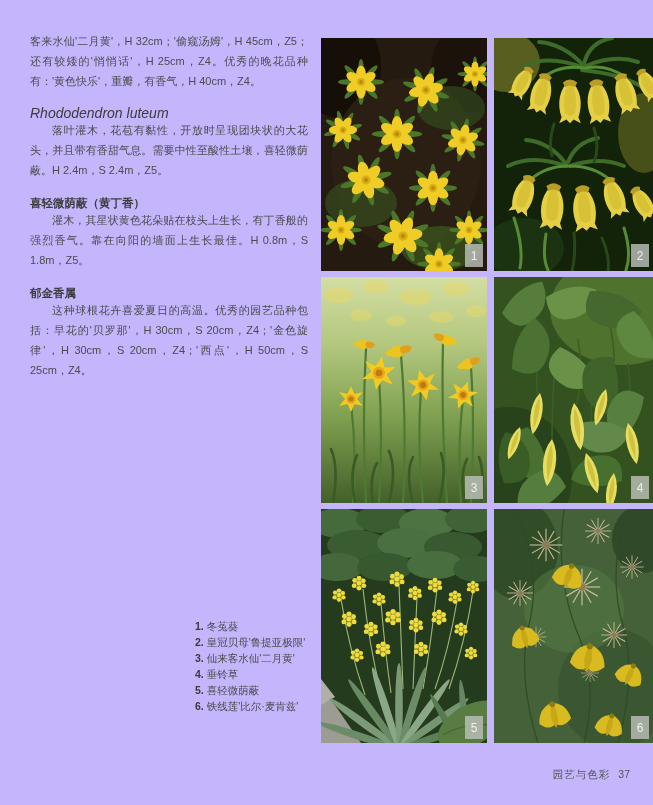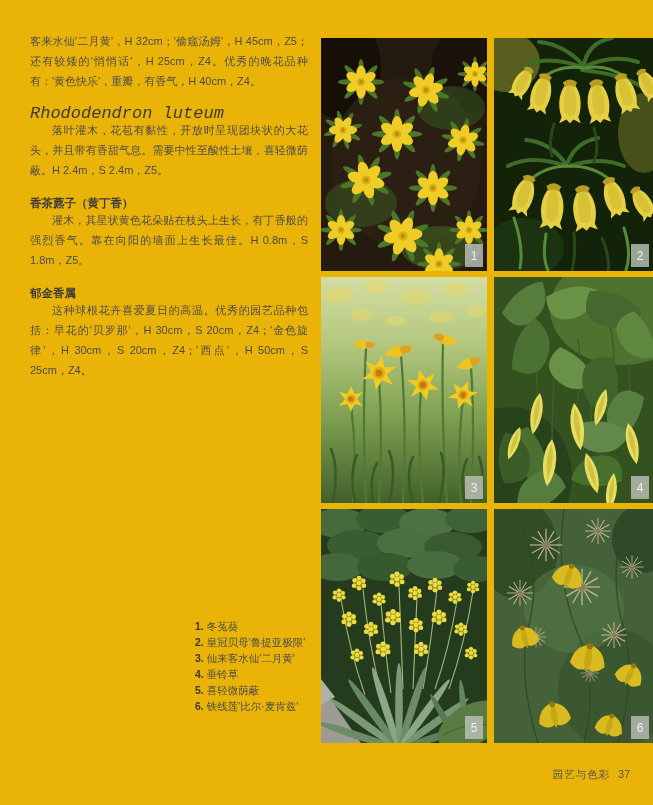--- a/index.html
+++ b/index.html
@@ -1,35 +1,35 @@
 <!DOCTYPE html>
 <html><head>
 <meta charset="utf-8">
 <style>
   * { margin:0; padding:0; box-sizing:border-box; }
   html,body { background:#ffffff; }
   .page {
-    position:relative; width:653px; height:805px; background:#eab308;
+    position:relative; width:653px; height:805px; background:#c4b5fd;
     font-family:"Liberation Sans", sans-serif; overflow:hidden;
   }
 
   
   .text-col {
     position:absolute; left:30px; top:31px; width:278px;
     color:#4c4c4c; font-size:11px; line-height:20px; text-align:justify;
   }
   .intro { margin:0; }
   .section { margin-top:16px; }
   .section h3 {
     font-size:11.5px; line-height:14px; font-weight:bold; color:#3c3c3c;
     margin:0;
   }
   .latin {
-    font-family:Liberation Mono, monospace; font-style:italic;
-    font-size:17px; line-height:13px; color:#3c3c3c;
+    font-family:Liberation Sans, sans-serif; font-style:italic;
+    font-size:14px; line-height:13px; color:#3c3c3c;
   }
   .body-p { margin:0; text-indent:2em; }
 
   
   .captions { position:absolute; left:195px; top:618px; width:130px; }
   .cap-row { font-size:10.5px; line-height:16px; color:#4c4c4c; white-space:nowrap; }
   .cap-num { font-weight:bold; color:#3a3a3a; margin-right:3px; }
 
   
   .footer {
@@ -60,21 +60,21 @@
 
   <div class="text-col">
     <p class="intro">客来水仙'二月黄'，H 32cm；'偷窥汤姆'，H 45cm，Z5；还有较矮的'悄悄话'，H 25cm，Z4。优秀的晚花品种有：'黄色快乐'，重瓣，有香气，H 40cm，Z4。</p>
 
     <div class="section">
       <div class="latin">Rhododendron luteum</div>
       <p class="body-p">落叶灌木，花苞有黏性，开放时呈现团块状的大花头，并且带有香甜气息。需要中性至酸性土壤，喜轻微荫蔽。H 2.4m，S 2.4m，Z5。</p>
     </div>
 
     <div class="section">
-      <h3>香茶藨子（黄丁香）</h3>
+      <h3>喜轻微荫蔽（黄丁香）</h3>
       <p class="body-p">灌木，其星状黄色花朵贴在枝头上生长，有丁香般的强烈香气。靠在向阳的墙面上生长最佳。H 0.8m，S 1.8m，Z5。</p>
     </div>
 
     <div class="section">
       <h3>郁金香属</h3>
       <p class="body-p">这种球根花卉喜爱夏日的高温。优秀的园艺品种包括：早花的'贝罗那'，H 30cm，S 20cm，Z4；'金色旋律'，H 30cm，S 20cm，Z4；'西点'，H 50cm，S 25cm，Z4。</p>
     </div>
   </div>
 
   <div class="captions">

